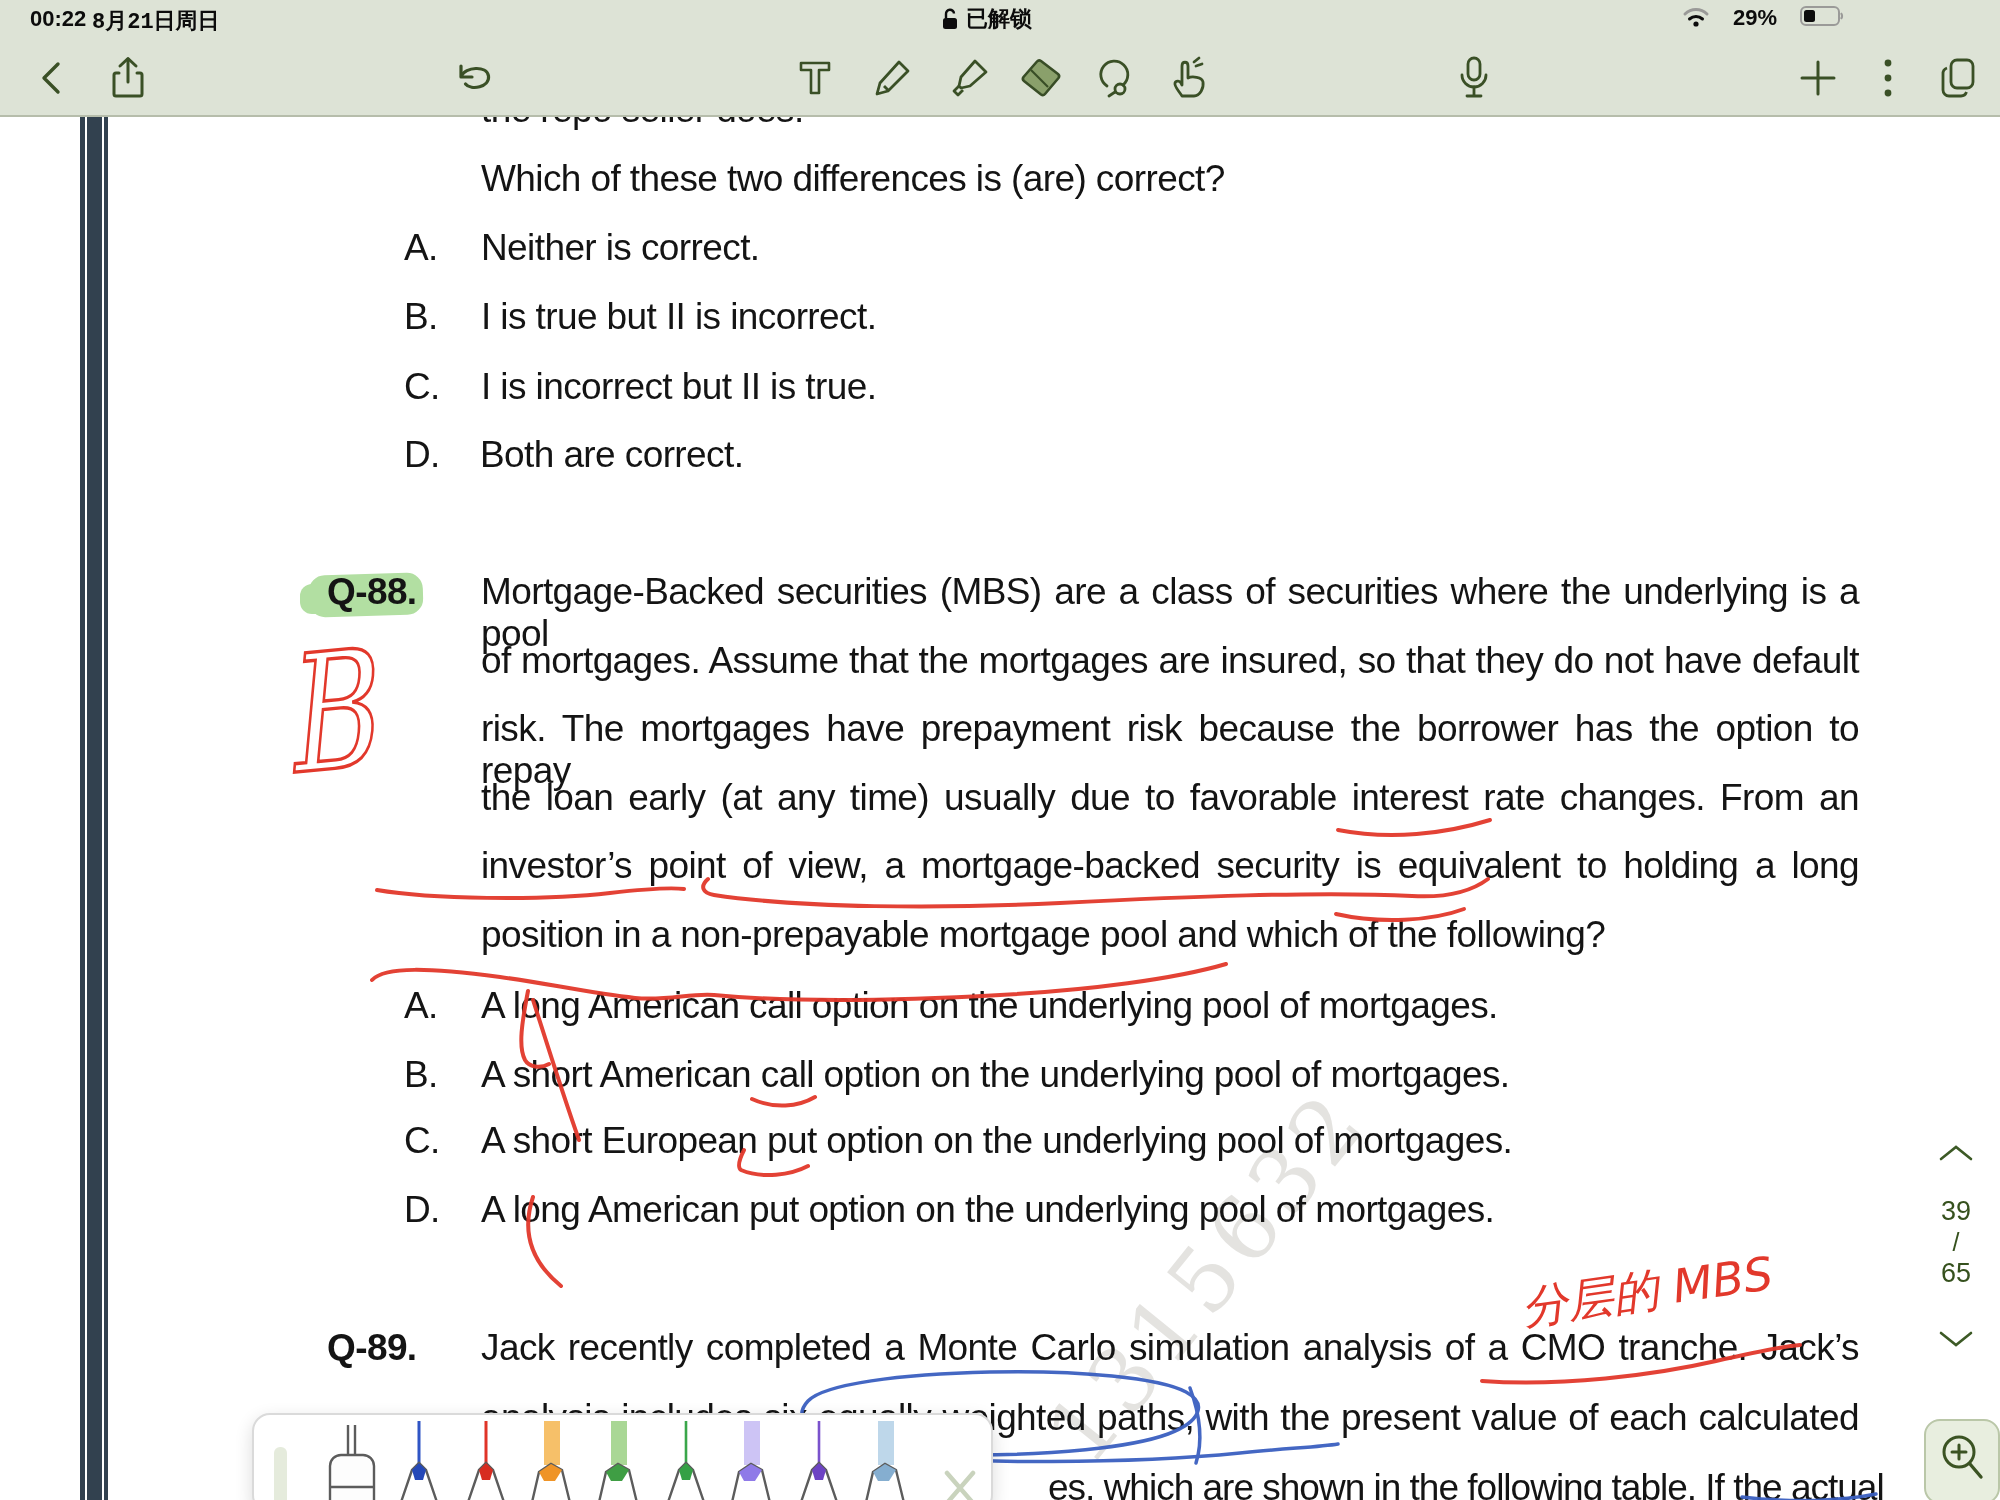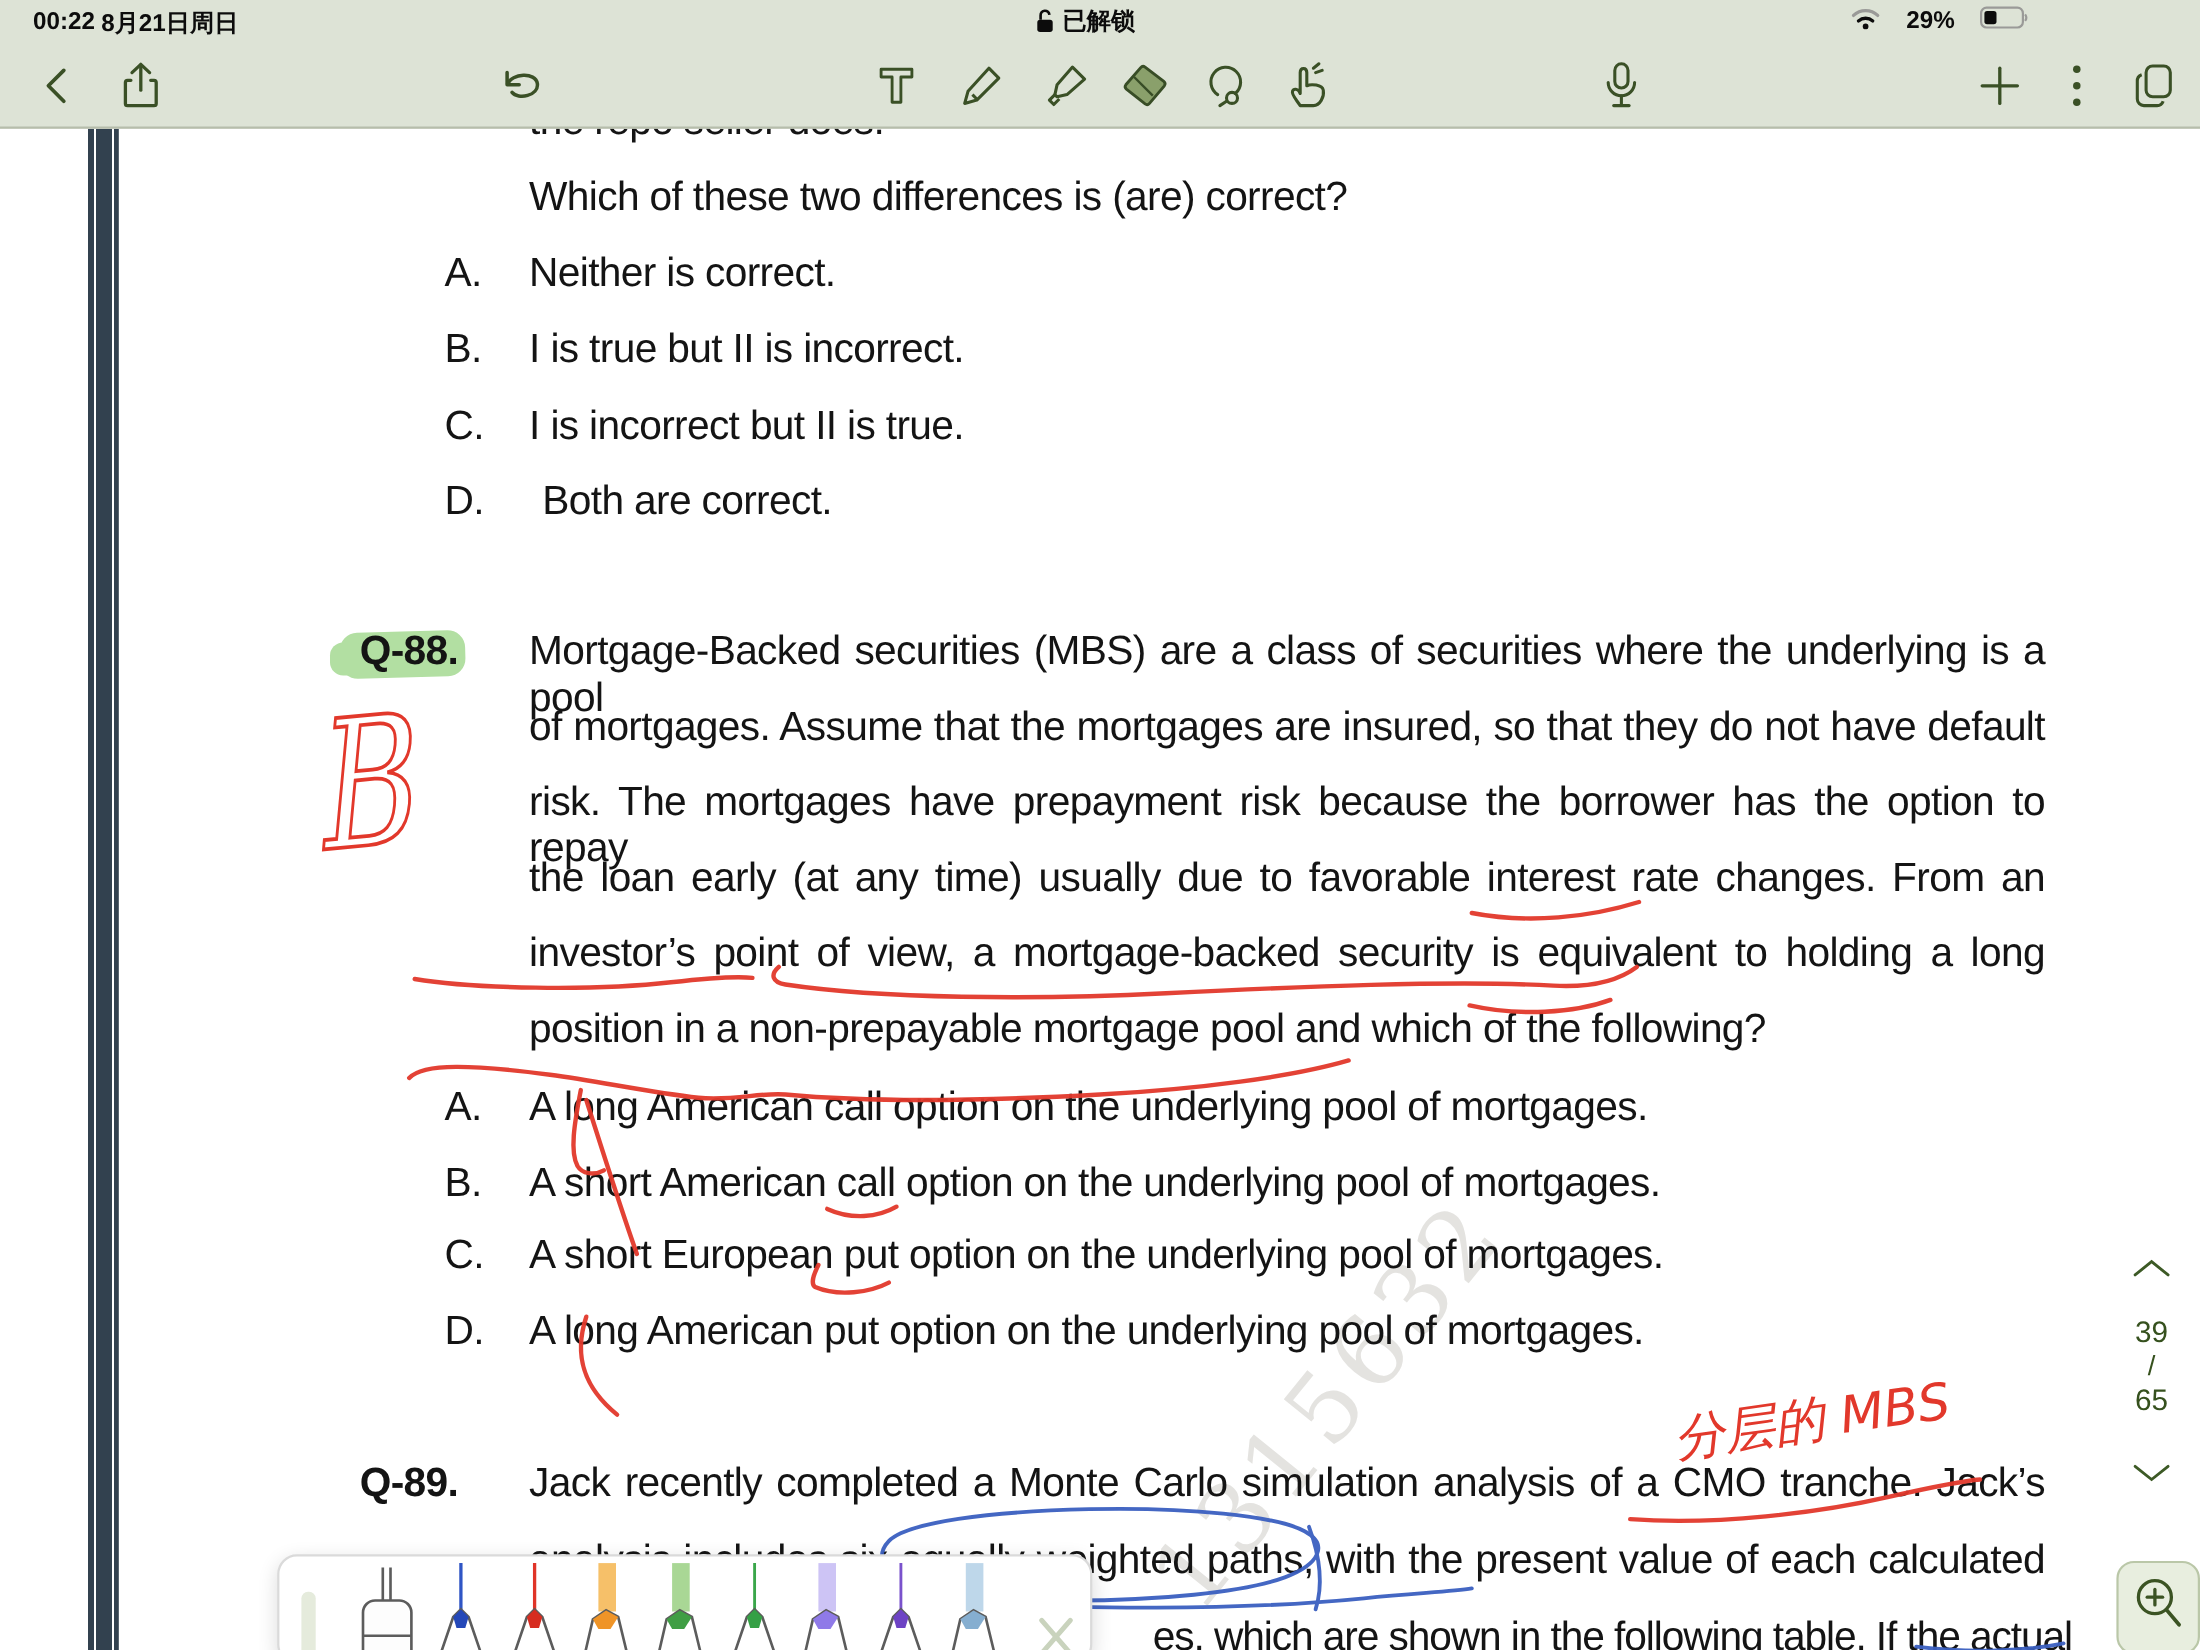--- a/index.html
+++ b/index.html
@@ -3,21 +3,21 @@
 <meta charset="utf-8">
 <style>
   html,body{margin:0;padding:0;background:#fff;}
   body{width:2000px;height:1500px;position:relative;overflow:hidden;
        font-family:"Liberation Sans",sans-serif;-webkit-font-smoothing:antialiased;}
   
   .chrome{position:absolute;left:0;top:0;width:2000px;height:115px;background:#dde3d6;
           border-bottom:2px solid #b6bdab;z-index:80;}
   .statusbar{position:absolute;left:0;top:0;width:1856px;height:36px;color:#0c0c0c;font-size:22px;}
   .sb-time{position:absolute;left:30px;top:6px;font-weight:700;}
-  .sb-date{position:absolute;left:92px;top:6px;font-weight:600;}
+  .sb-date{position:absolute;left:92px;top:6px;font-weight:600;font-family:Liberation Mono, monospace;}
   .sb-lock{position:absolute;left:940px;top:4px;display:flex;align-items:center;gap:6px;font-weight:700;}
   .sb-right{position:absolute;right:10px;top:5px;display:flex;align-items:flex-start;gap:23px;}
   .sb-batt-label{font-weight:600;}
   .tbicon{position:absolute;top:54px;width:48px;height:48px;display:flex;align-items:center;justify-content:center;cursor:pointer;}
   .tbicon svg{display:block;}
   
   .doc-line{position:absolute;font-size:37px;line-height:42px;color:#141414;letter-spacing:-0.6px;
             white-space:nowrap;z-index:10;}
   .just{width:1378px;white-space:normal;text-align:justify;text-align-last:justify;}
   .blabel{font-weight:700;}
@@ -53,21 +53,21 @@
 
 <div class="doc-line" style="left:481px;top:158px;">Which of these two differences is (are) correct?</div>
 
 <div class="doc-line" style="left:404px;top:227px;">A.</div>
 <div class="doc-line" style="left:481px;top:227px;">Neither is correct.</div>
 <div class="doc-line" style="left:404px;top:296px;">B.</div>
 <div class="doc-line" style="left:481px;top:296px;">I is true but II is incorrect.</div>
 <div class="doc-line" style="left:404px;top:366px;">C.</div>
 <div class="doc-line" style="left:481px;top:366px;">I is incorrect but II is true.</div>
 <div class="doc-line" style="left:404px;top:434px;">D.</div>
-<div class="doc-line" style="left:493px;top:434px;">Both are correct.</div>
+<div class="doc-line" style="left:480px;top:434px;">Both are correct.</div>
 
 <div class="doc-line blabel" style="left:327px;top:571px;">Q-88.</div>
 <div class="doc-line just" style="left:481px;top:571px;">Mortgage-Backed securities (MBS) are a class of securities where the underlying is a pool</div>
 <div class="doc-line just" style="left:481px;top:640px;">of mortgages. Assume that the mortgages are insured, so that they do not have default</div>
 <div class="doc-line just" style="left:481px;top:708px;">risk. The mortgages have prepayment risk because the borrower has the option to repay</div>
 <div class="doc-line just" style="left:481px;top:777px;">the loan early (at any time) usually due to favorable interest rate changes. From an</div>
 <div class="doc-line just" style="left:481px;top:845px;">investor’s point of view, a mortgage-backed security is equivalent to holding a long</div>
 <div class="doc-line" style="left:481px;top:914px;">position in a non-prepayable mortgage pool and which of the following?</div>
 
 <div class="doc-line" style="left:404px;top:985px;">A.</div>

